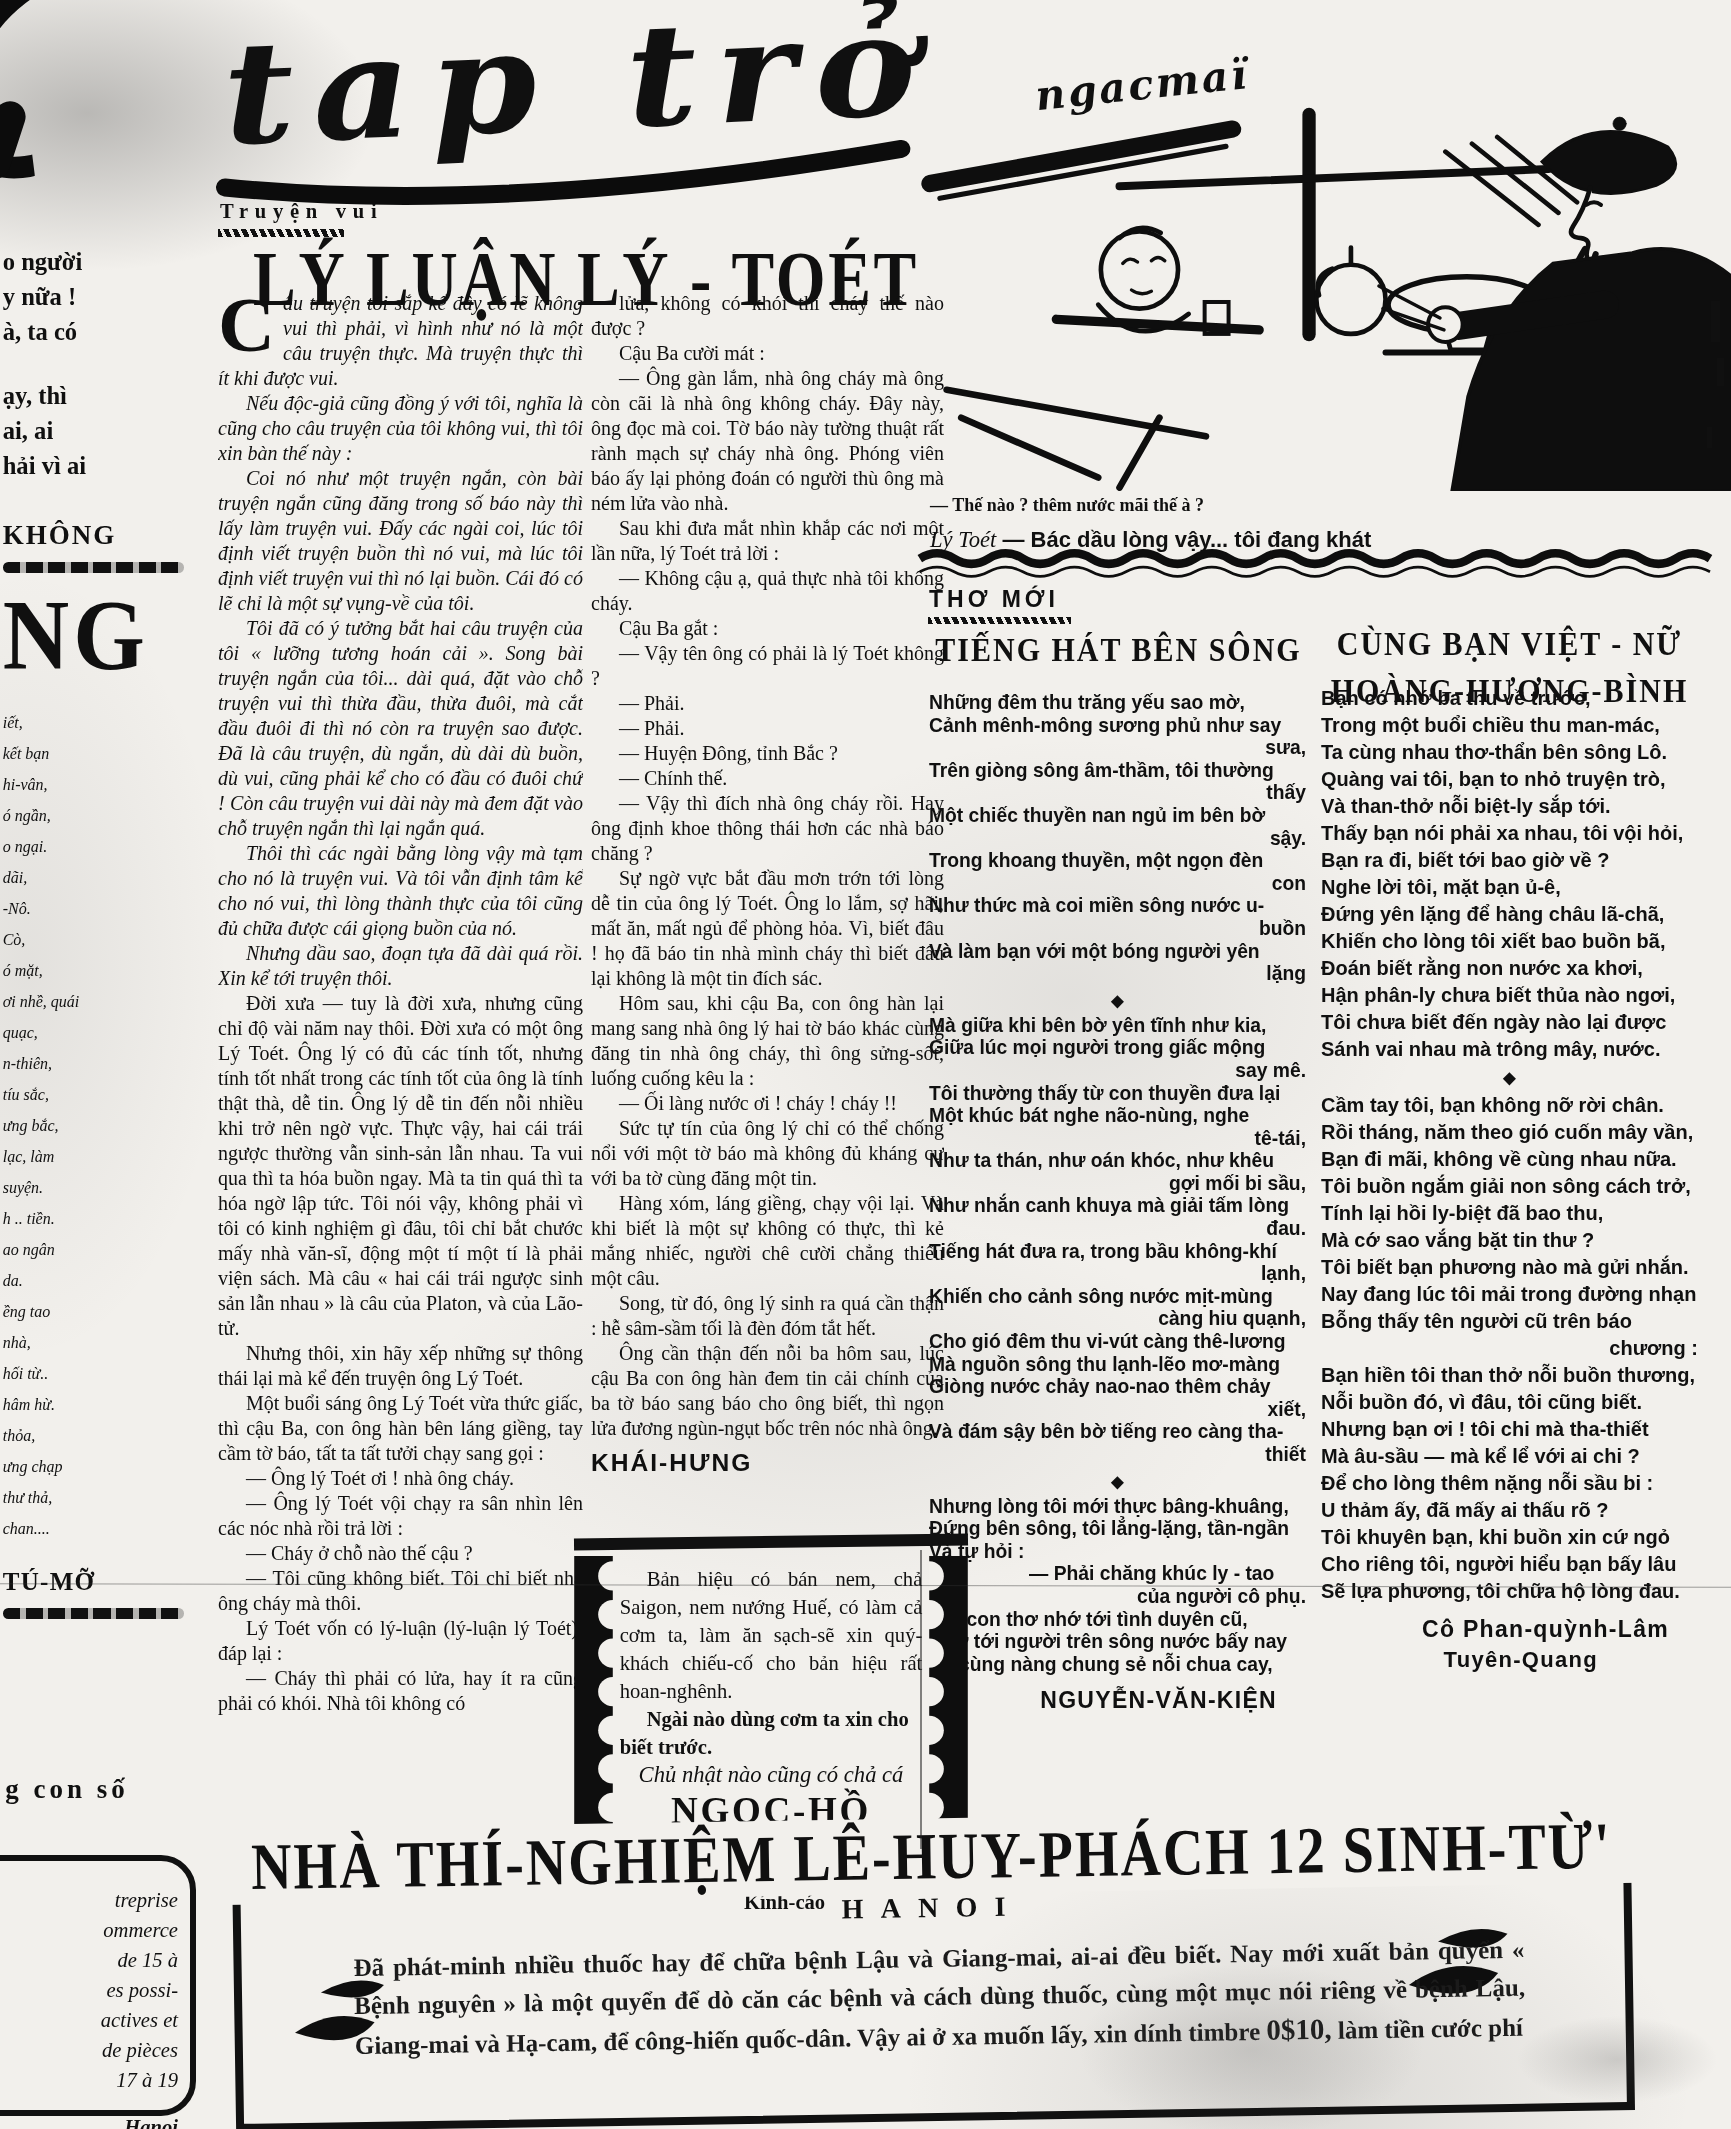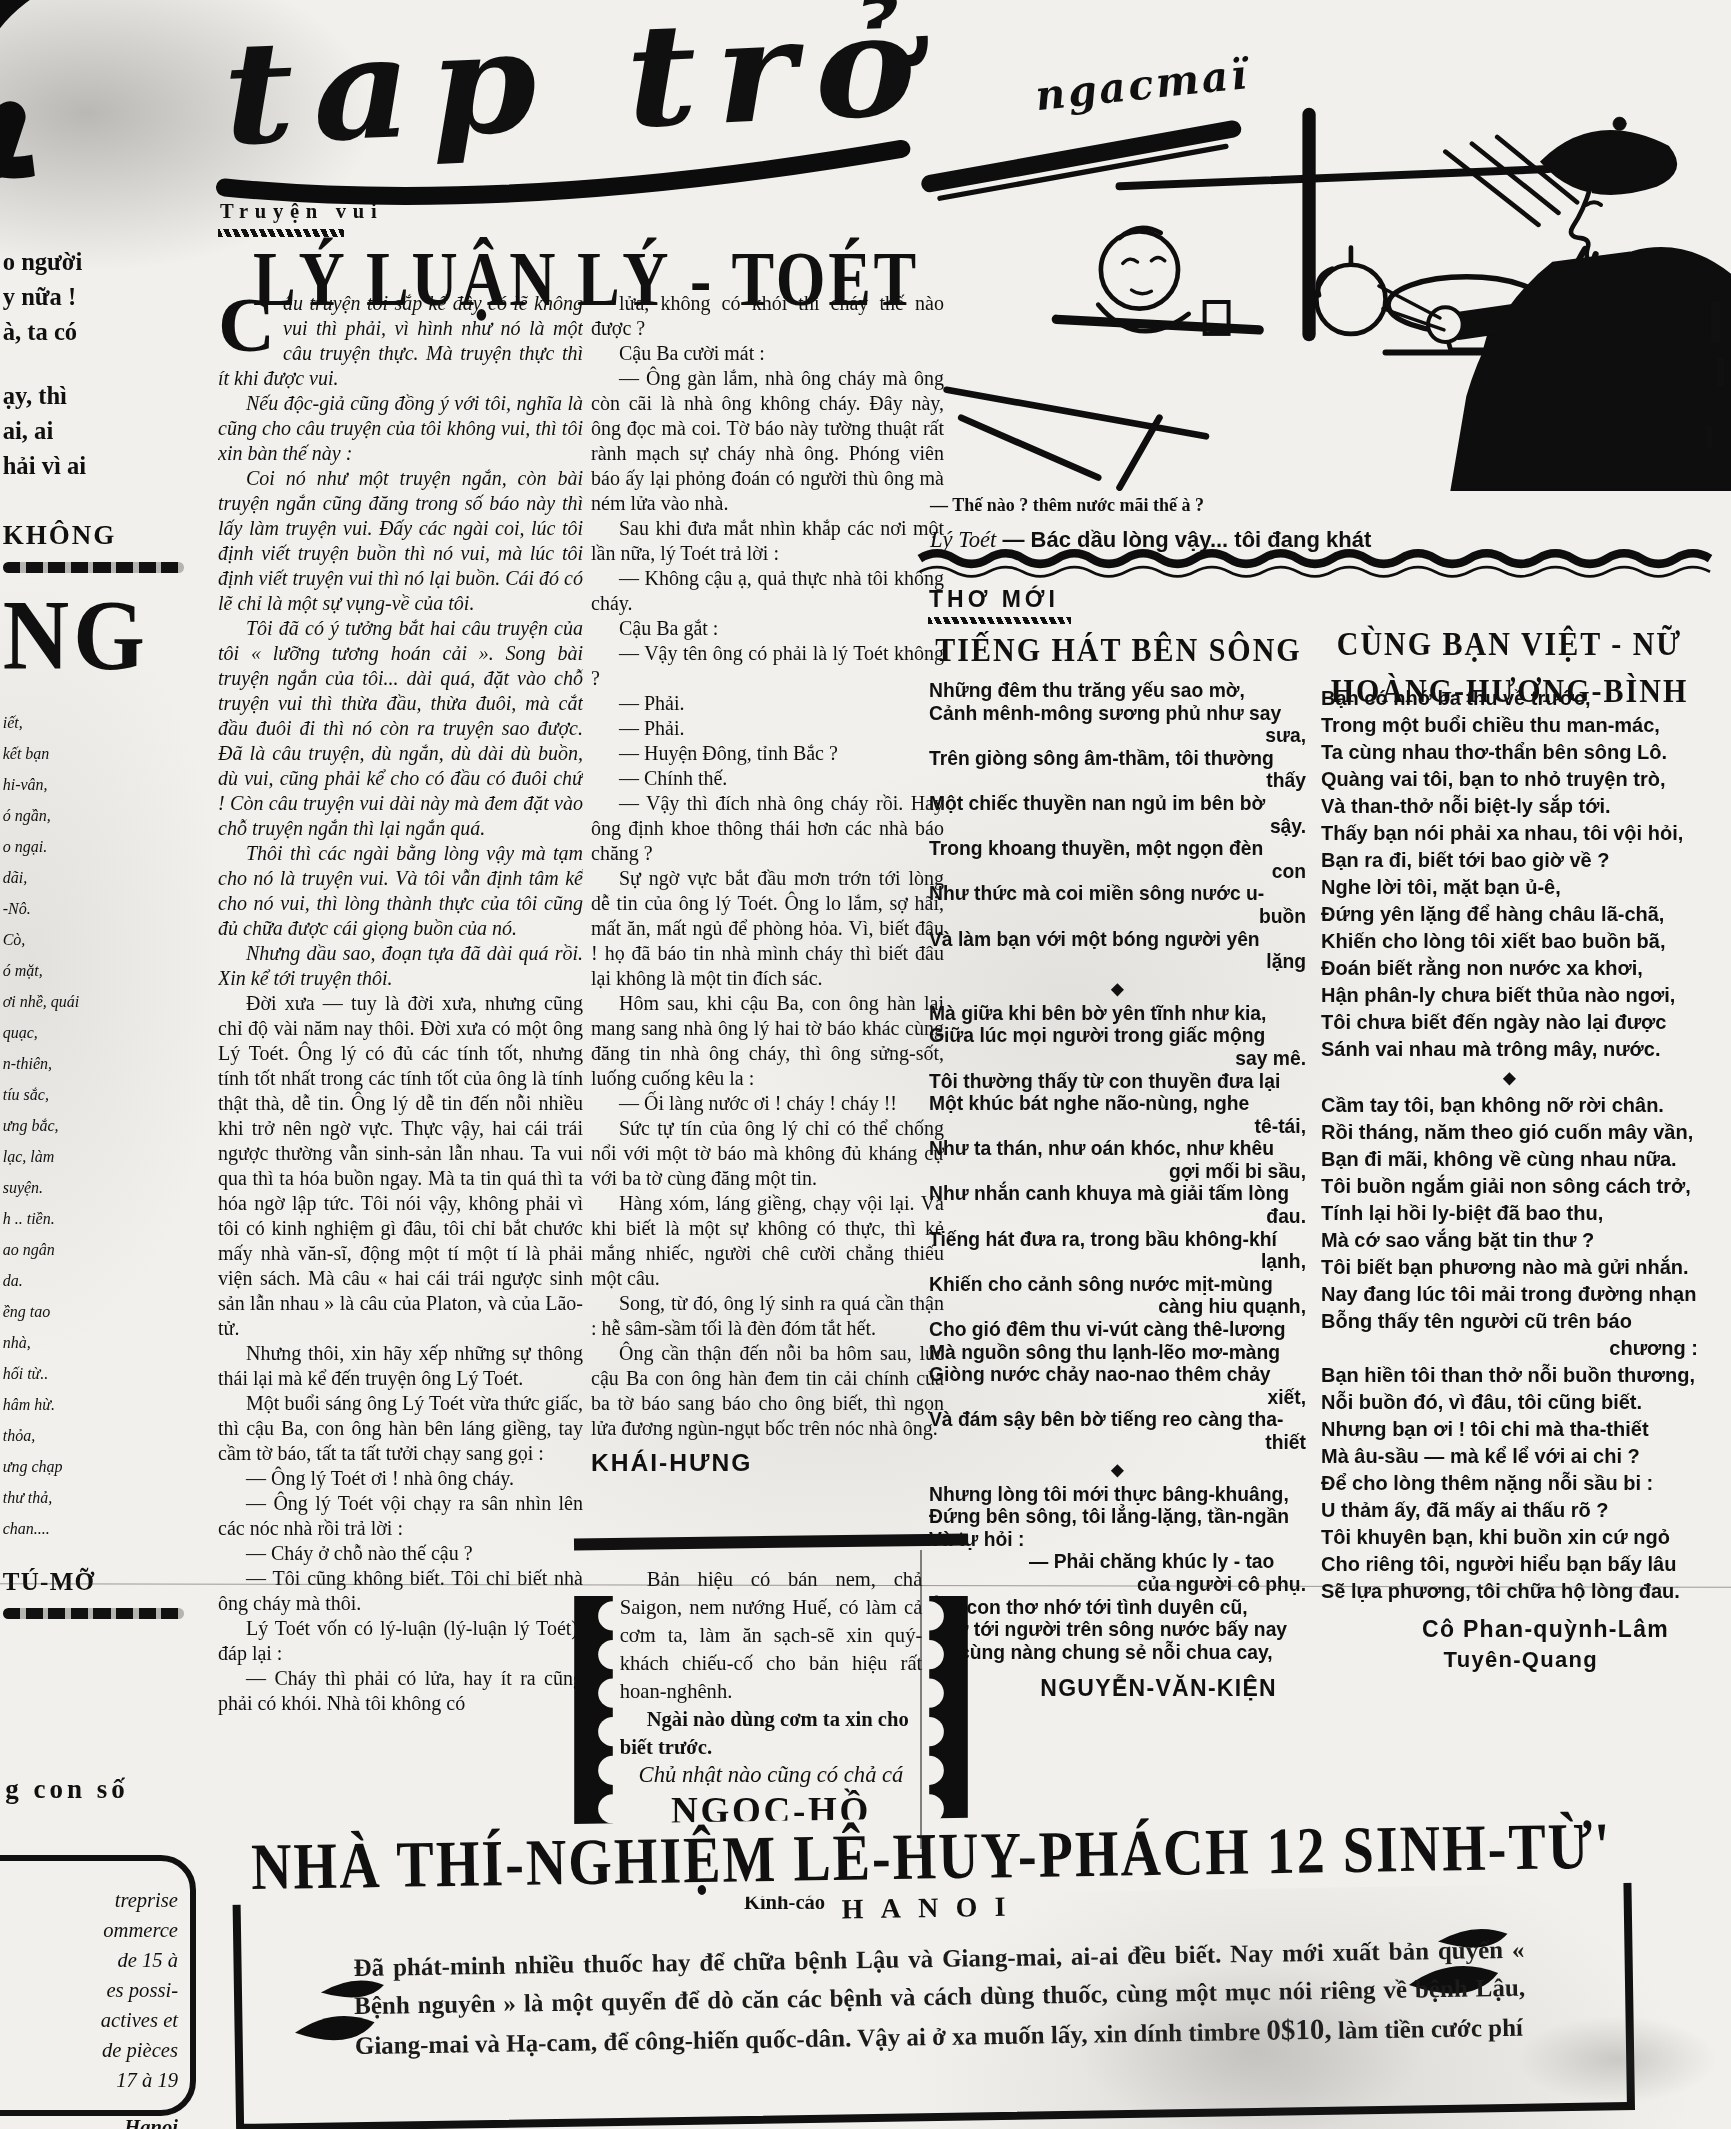--- a/index.html
+++ b/index.html
@@ -57,34 +57,34 @@
   .wavy-div{left:917px;top:544px;}
   
   .tho-moi{left:929px;top:586px;font-family:"Liberation Sans",sans-serif;font-weight:bold;font-size:23px;letter-spacing:4px;}
   .tho-hatch{left:928px;top:617px;width:143px;height:7.3px;
     background:repeating-linear-gradient(65deg,#111 0 4.7px,transparent 4.7px 8px);}
   .poem-title{font-weight:bold;font-size:30px;letter-spacing:2px;text-align:center;transform:scaleY(1.1);}
   .p1-title{left:930px;top:633px;width:377px;}
   .p2-title{left:1321px;top:624px;width:377px;line-height:43px;}
   .poem{font-family:"Liberation Sans",sans-serif;font-weight:bold;font-size:19.3px;}
   .poem1{left:929px;top:680px;width:377px;}
-  .poem1 .plist{max-height:1028px;overflow:hidden;}
+  .poem1 .plist{max-height:1028px;overflow:hidden;margin-top:12px;}
   .poem1 .pline .pl,.poem1 .pline .pr{line-height:22.6px;}
   .poem2{left:1321px;top:685px;width:377px;font-size:20px;}
   .poem2 .plist{max-height:925px;overflow:hidden;}
   .poem2 .pline .pl,.poem2 .pline .pr{line-height:27px;}
   .pline .pr{text-align:right;}
   .pline .pr:empty{display:none;}
   .pline.sep .pl{text-align:center;font-size:16px;line-height:29px!important;}
   .pline.ind .pl{padding-left:100px;}
   .poem-sig{text-align:right;font-weight:bold;font-size:23px;letter-spacing:1.3px;padding:10.6px 29px 0 0;font-family:"Liberation Sans",sans-serif;}
   .poem-sig2{text-align:right;font-weight:bold;font-size:22px;letter-spacing:1.3px;padding:4px 100px 0 0;font-family:"Liberation Sans",sans-serif;}
   
   .nh-bar{left:574px;top:1536px;width:394px;height:12px;background:#111;transform:rotate(-.7deg);}
-  .nh-box{left:574px;top:1556px;width:394px;display:flex;align-items:center;}
+  .nh-box{left:574px;top:1556px;width:394px;display:flex;}
   .nh-mid{flex:1;padding:9.3px 6.7px 6.7px 6.7px;font-size:20.6px;line-height:28px;}
   .nh-mid .j{text-align:justify;text-indent:27px;margin:0;}
   .nh-mid .bold{font-weight:bold;margin:2.7px 0 0 0;text-indent:27px;}
   .nh-mid .it{font-style:italic;}
   .nh-mid .c{text-align:center;margin:1.3px 0 0 0;}
   .nh-mid .name{font-weight:bold;font-size:37px;letter-spacing:2.7px;line-height:43px;}
   .nh-mid .big2{font-size:22.6px;}
   .nh-bot{left:574px;top:1844px;width:394px;height:5.3px;background:#111;}
   
   .banner{left:234px;top:1855px;width:1399px;height:266px;border:8.7px solid #111;transform:rotate(-.9deg);

